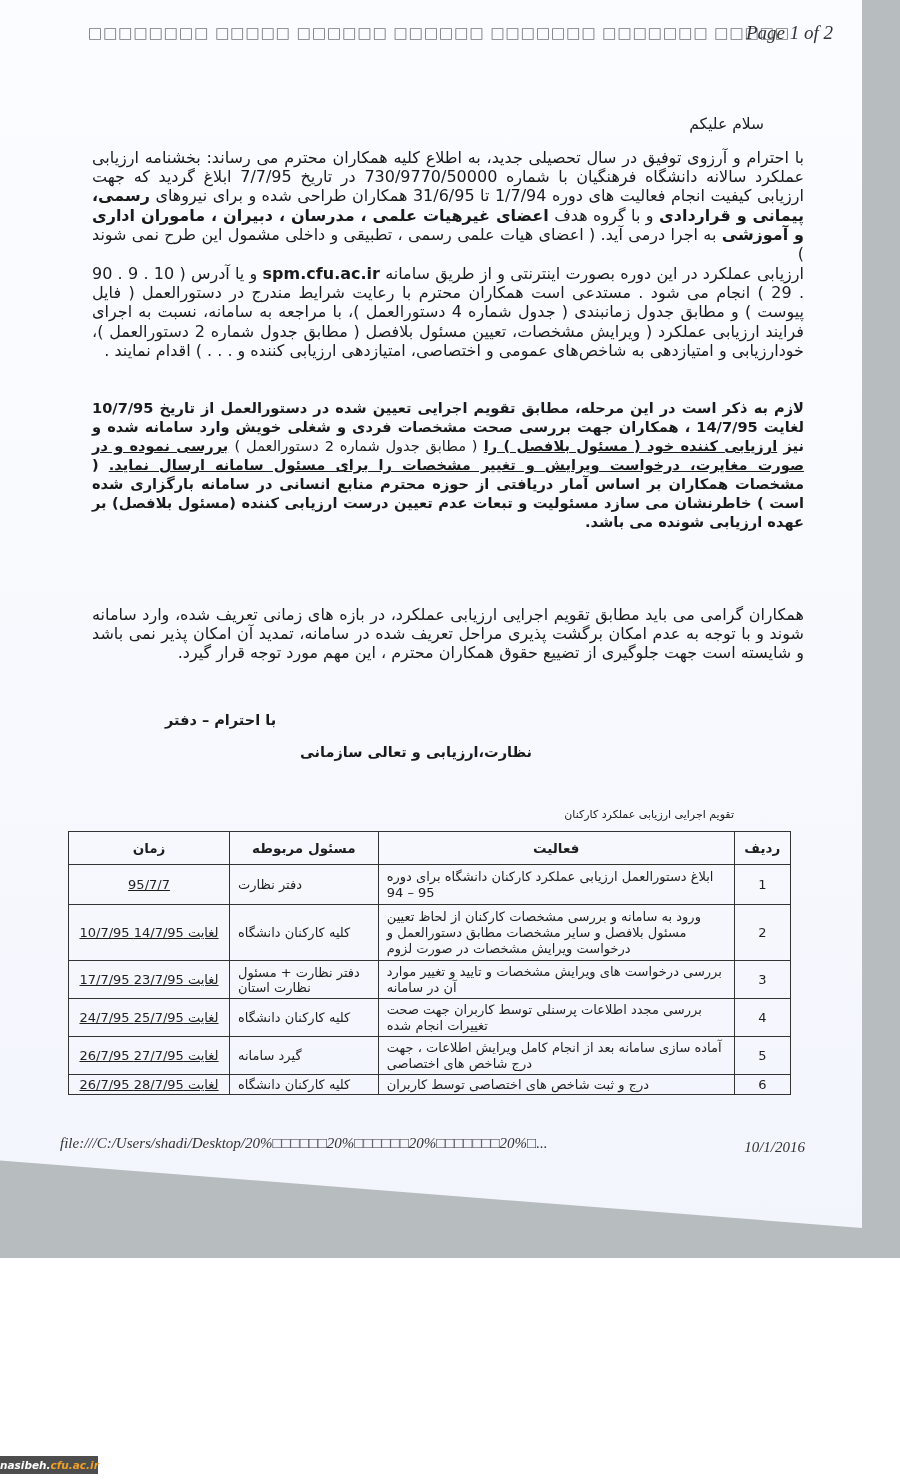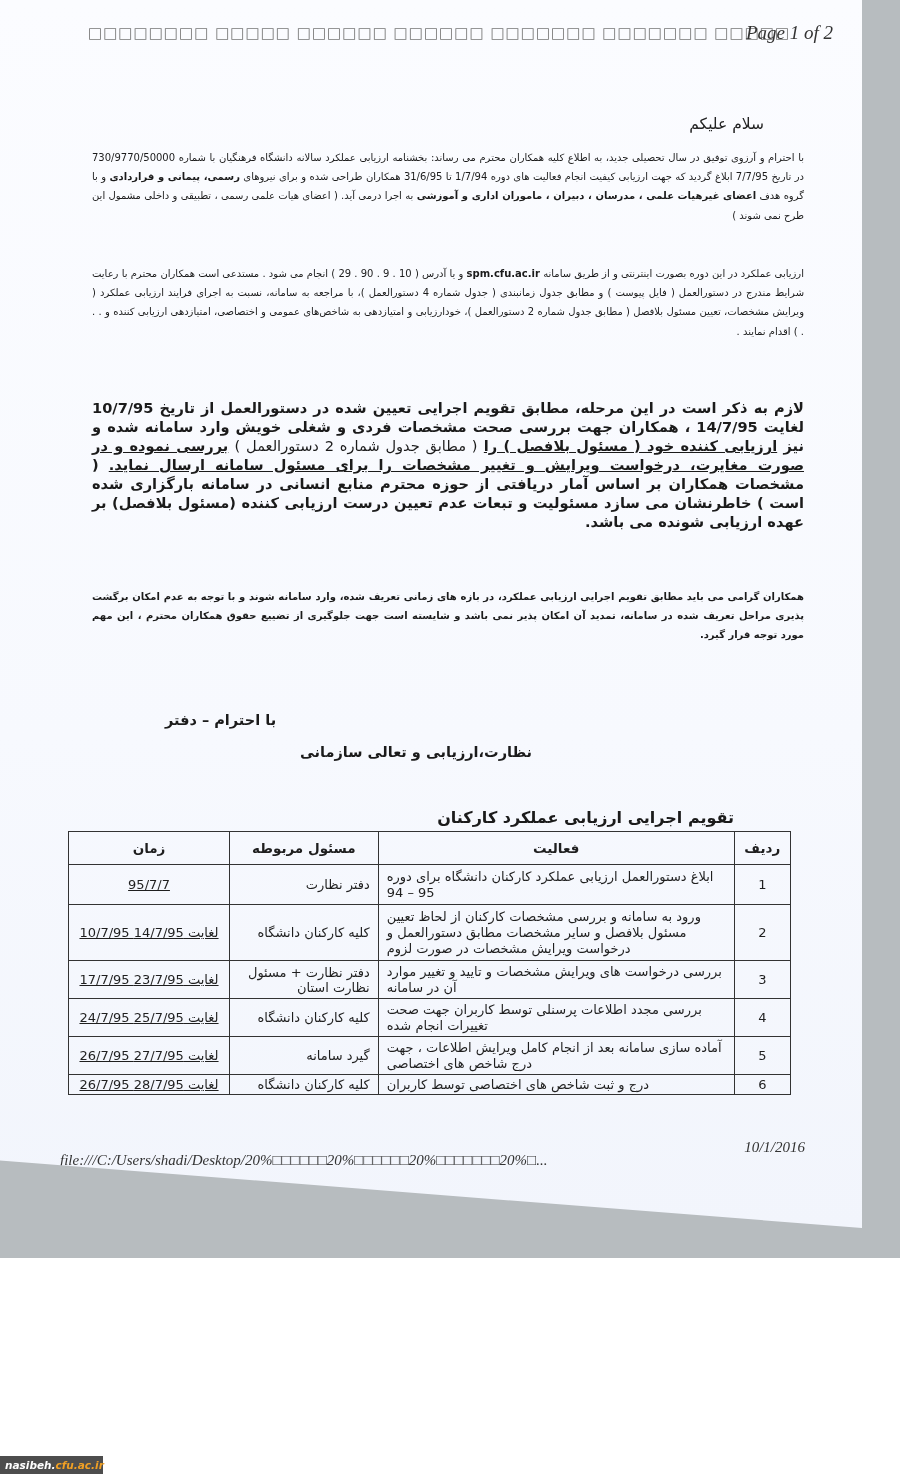--- a/index.html
+++ b/index.html
@@ -18,57 +18,57 @@
   }
   .page-header {
     position: absolute; top: 20px; left: 88px; width: 745px; height: 26px;
     font-family: "Liberation Serif", serif; color: #444;
   }
   .hdr-boxes { position: absolute; left: 0; top: 4px; font-size: 15px; letter-spacing: 1px; color: #777; font-family: "DejaVu Sans", sans-serif; }
   .hdr-page { position: absolute; right: 0; top: 2px; font-style: italic; font-size: 19px; color: #333; }
 
   .body-text {
     position: absolute; left: 92px; width: 712px; direction: rtl; text-align: justify;
-    font-size: 10px; line-height: 19.2px; color: #1b1b1b;
+    font-size: 16px; line-height: 19.2px; color: #1b1b1b;
   }
   .greet { position: absolute; top: 115px; right: 98px; direction: rtl; font-size: 15.5px; color: #222; }
   .p1 { top: 148px; }
   .p2 { top: 264px; }
   .p3 { top: 398px; font-weight: bold; font-size: 14.6px; line-height: 19px; }
   .p4 { top: 553px; font-weight: bold; font-size: 15px; line-height: 19.5px; }
-  .p5 { top: 587px; font-weight: bold; }
+  .p5 { top: 605px; }
   .p6 { top: 696px; }
   .sign-a { position: absolute; left: 165px; top: 712px; font-weight: bold; font-size: 14.5px; direction: rtl; color: #1b1b1b; }
   .sign-b { position: absolute; right: 330px; top: 744px; font-weight: bold; font-size: 14.5px; direction: rtl; color: #1b1b1b; }
   .b { font-weight: bold; }
   .u { text-decoration: underline; }
   .link { font-weight: bold; }
 
   .table-title {
-    position: absolute; top: 808px; right: 128px; direction: rtl; font-weight: bold; font-size: 16px; color: #1b1b1b;
+    position: absolute; top: 808px; right: 128px; direction: rtl; font-weight: normal; font-size: 11px; color: #1b1b1b;
   }
   table.cal {
     position: absolute; left: 68px; top: 831px; width: 723px; border-collapse: collapse; direction: rtl;
     font-size: 13px; color: #1f1f1f;
   }
   table.cal th, table.cal td { border: 1.3px solid #333; padding: 1px 8px; vertical-align: middle; }
   table.cal th { font-weight: bold; height: 30px; font-size: 13.5px; }
   table.cal td.num { text-align: center; width: 38px; }
   table.cal td.act { text-align: left; width: 330px; line-height: 16px; }
-  table.cal td.resp { text-align: right; width: 128px; }
+  table.cal td.resp { text-align: left; width: 128px; }
   table.cal td.time { text-align: center; direction: ltr; width: 140px; text-decoration: underline; }
   .page-footer {
     position: absolute; top: 1135px; left: 60px; width: 745px;
     font-family: "Liberation Serif", serif; font-style: italic; font-size: 15px; color: #333;
   }
-  .ft-path { position: absolute; left: 0; top: 0; margin-top: 17px; }
+  .ft-path { position: absolute; left: 0; top: 0; }
   .ft-date { position: absolute; right: 0; top: 4px; }
   .watermark {
     position: absolute; left: 0; top: 1456px; width: 98px; height: 18px; background: #4d4d4d;
-    font-size: 10.5px; font-weight: bold; font-style: italic; line-height: 18px; padding-left: 5px;
+    font-size: 10.5px; font-weight: bold; font-style: italic; line-height: 18px; 
   }
   .wm-a { color: #ffffff; }
   .wm-b { color: #f0a024; }
 </style>
 </head>
 <body>
 
 <div class="scan">
   <div class="paper">
 

